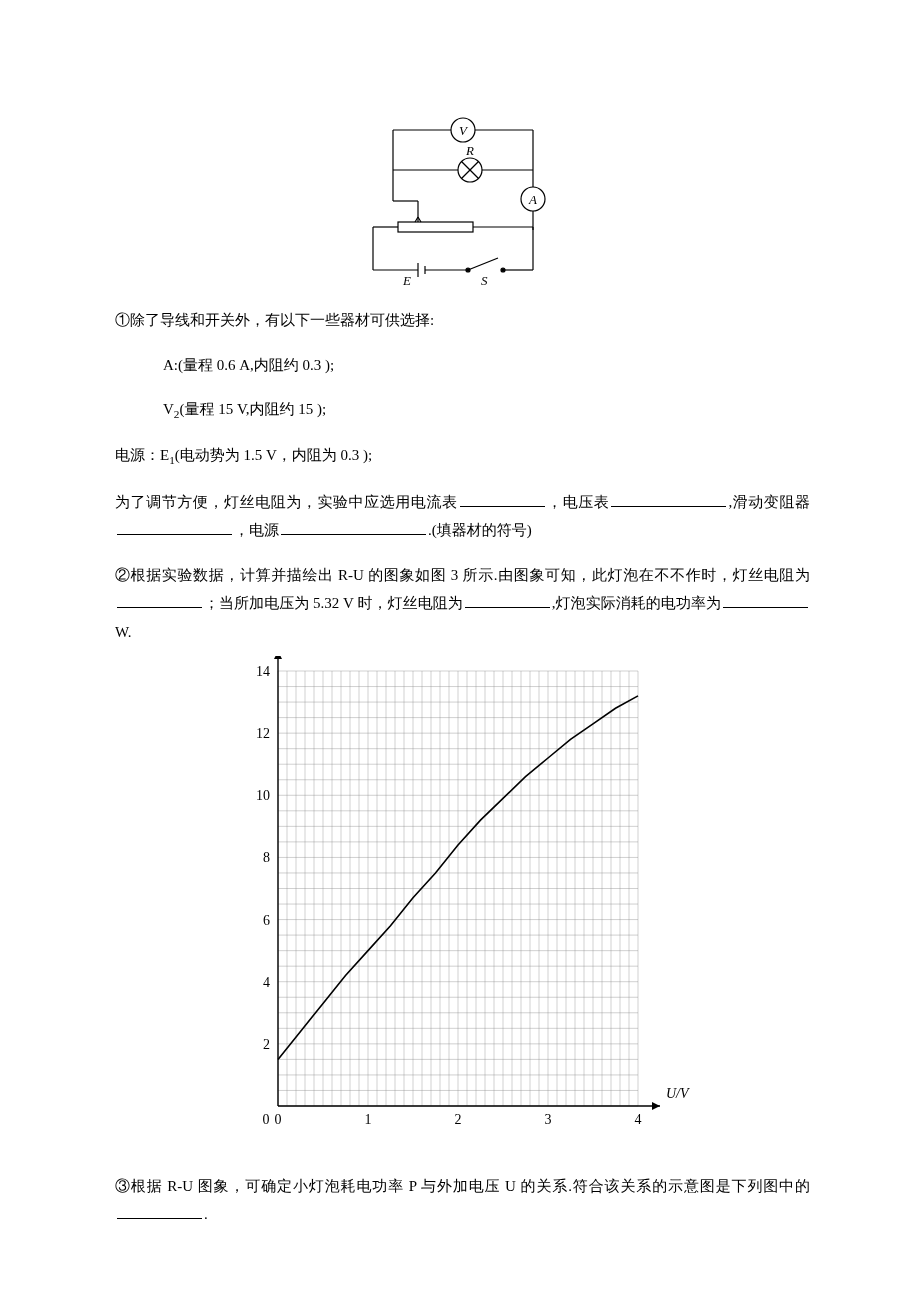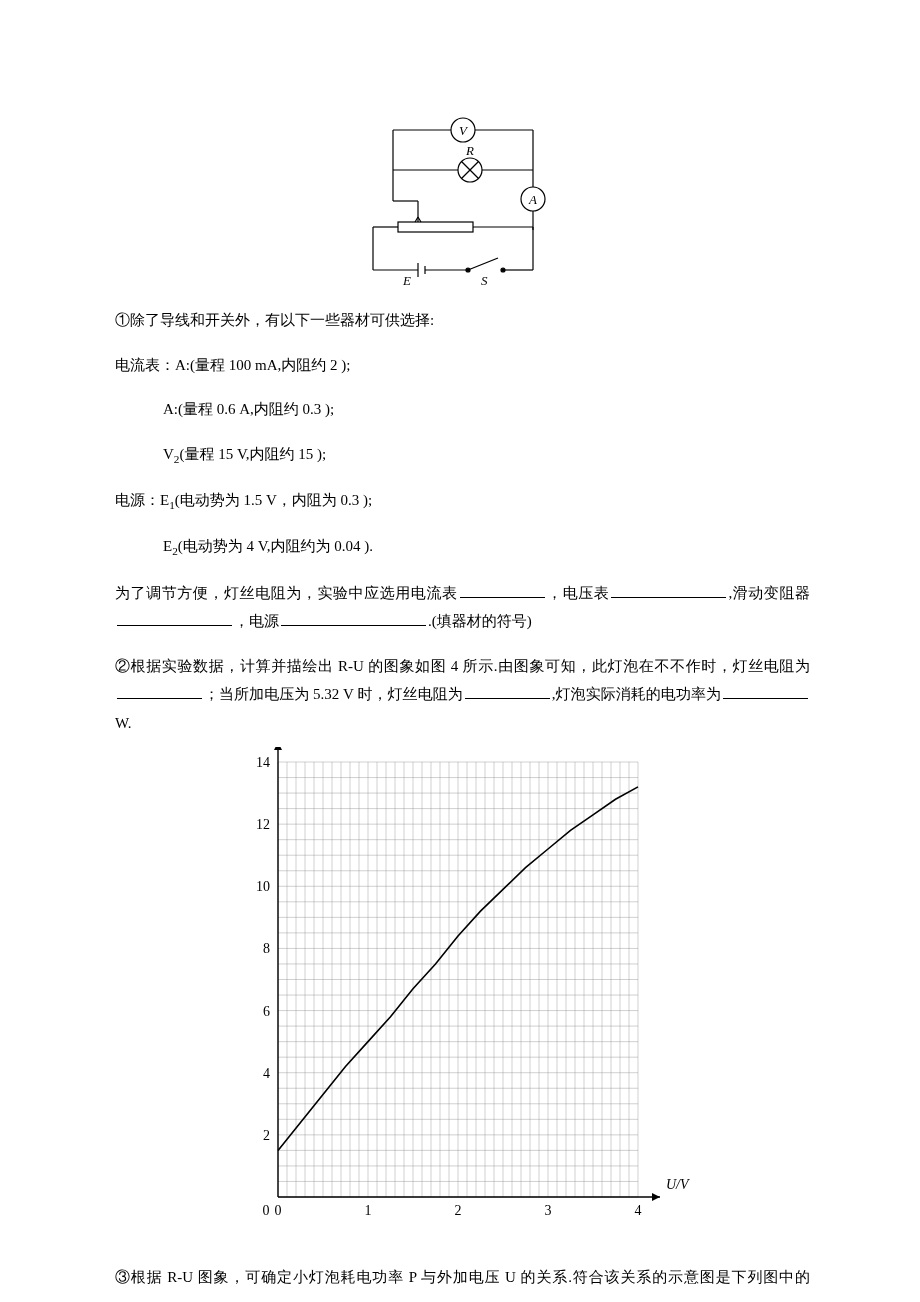--- a/index.html
+++ b/index.html
@@ -82,36 +82,32 @@
   </g>
   <text x="100" y="20" text-anchor="middle" font-size="13" font-style="italic">V</text>
   <text x="107" y="40" text-anchor="middle" font-size="13" font-style="italic">R</text>
   <text x="170" y="89" text-anchor="middle" font-size="13" font-style="italic">A</text>
   <text x="40" y="170" font-size="13" font-style="italic">E</text>
   <text x="118" y="170" font-size="13" font-style="italic">S</text>
 </svg>
 
 <div class="text-block">
   <p>①除了导线和开关外，有以下一些器材可供选择:</p>
-  <p>电流表：A:(量程 100 mA,内阻约 2  );</p>
   <p class="indent">A:(量程 0.6 A,内阻约 0.3  );</p>
   <p class="indent">
     <span>V</span><sub>2</sub><span>(量程 15 V,内阻约 15   );</span>
   </p>
   <p>
     <span>电源：E</span><sub>1</sub><span>(电动势为 1.5 V，内阻为 0.3  );</span>
   </p>
-  <p class="indent">
-    <span>E</span><sub>2</sub><span>(电动势为 4 V,内阻约为 0.04  ).</span>
-  </p>
   <p>
     <span>为了调节方便，灯丝电阻为，实验中应选用电流表</span><span class="blank blank-short"></span><span>，电压表</span><span class="blank blank-med"></span><span>,滑动变阻器</span><span class="blank blank-med"></span><span>，电源</span><span class="blank blank-long"></span><span>.(填器材的符号)</span>
   </p>
   <p>
-    <span>②根据实验数据，计算并描绘出 R-U 的图象如图 4 所示.由图象可知，此灯泡在不不作时，灯丝电阻为</span><span class="blank blank-short"></span><span>；当所加电压为 5.32 V 时，灯丝电阻为</span><span class="blank blank-short"></span><span>,灯泡实际消耗的电功率为</span><span class="blank blank-short"></span><span>W.</span>
+    <span>②根据实验数据，计算并描绘出 R-U 的图象如图 3 所示.由图象可知，此灯泡在不不作时，灯丝电阻为</span><span class="blank blank-short"></span><span>；当所加电压为 5.32 V 时，灯丝电阻为</span><span class="blank blank-short"></span><span>,灯泡实际消耗的电功率为</span><span class="blank blank-short"></span><span>W.</span>
   </p>
 </div>
 
 <div class="chart-container">
   <svg id="ru-chart-svg" width="460" height="490" viewBox="0 0 460 490">
     <g id="chart-g">
         <line x1="45" y1="450" x2="45" y2="15" stroke="#888" stroke-width="0.4"></line>
         <line x1="54" y1="450" x2="54" y2="15" stroke="#888" stroke-width="0.4"></line>
         <line x1="63" y1="450" x2="63" y2="15" stroke="#888" stroke-width="0.4"></line>
         <line x1="72" y1="450" x2="72" y2="15" stroke="#888" stroke-width="0.4"></line>

